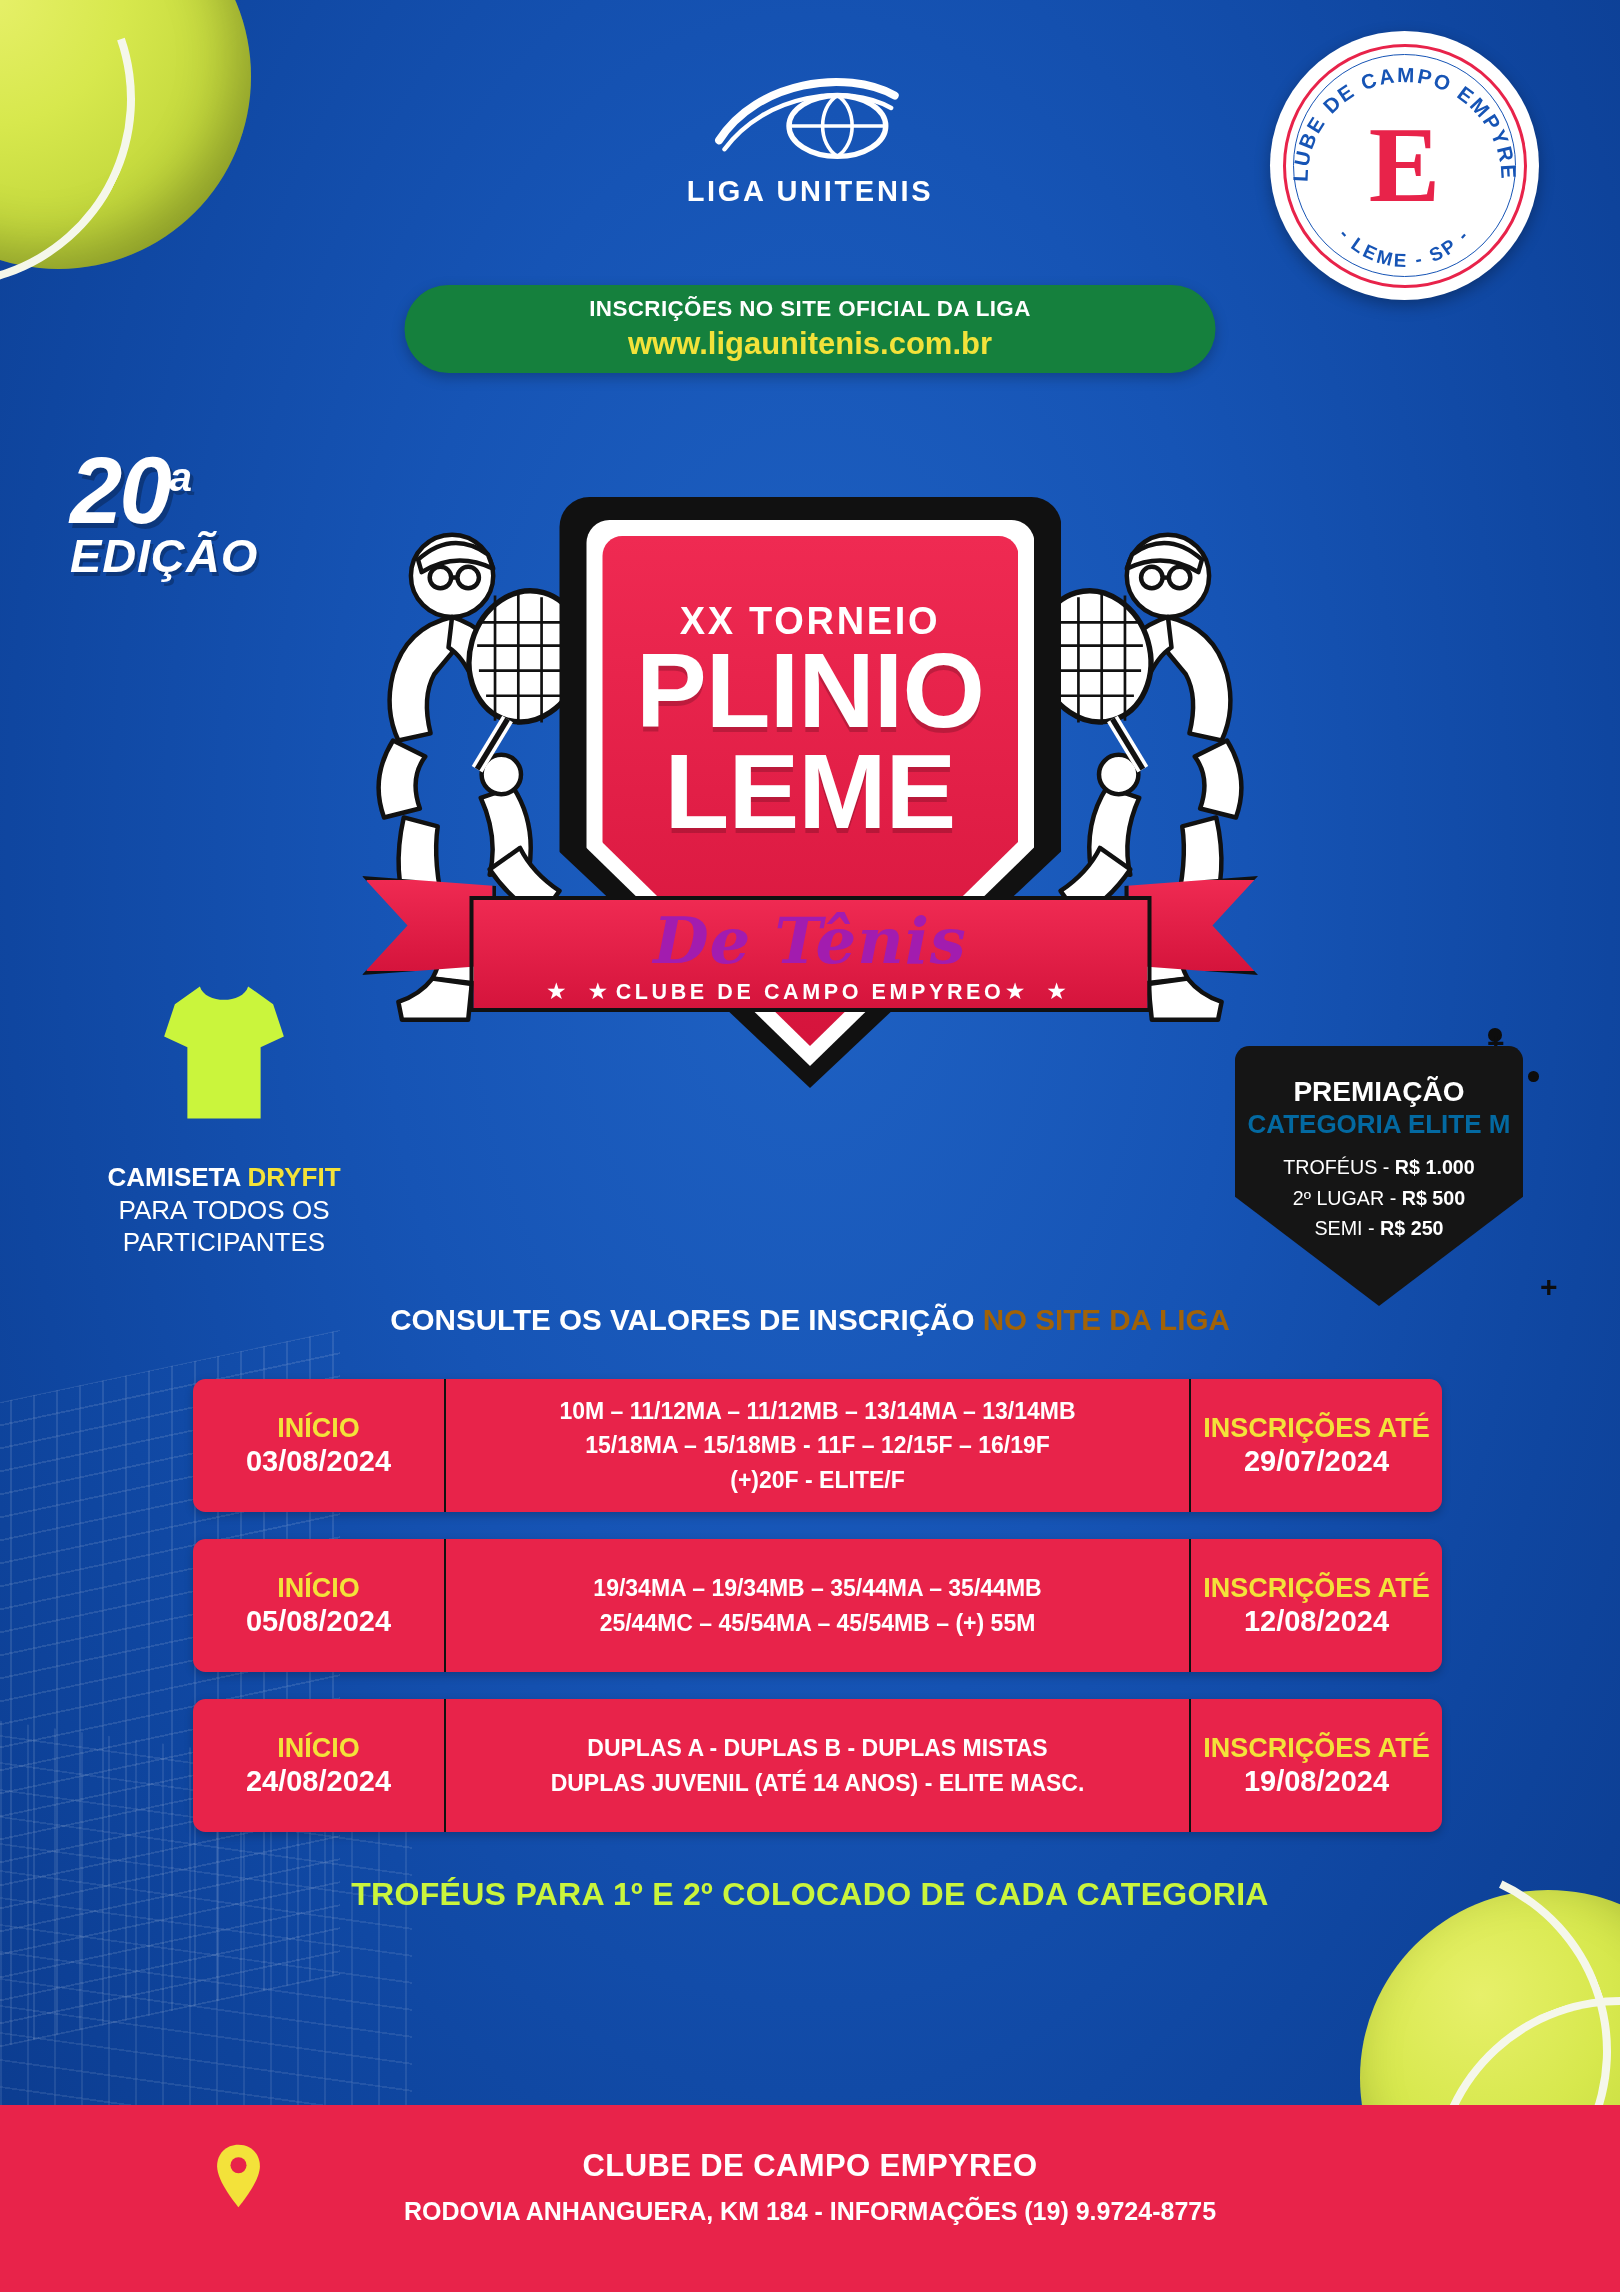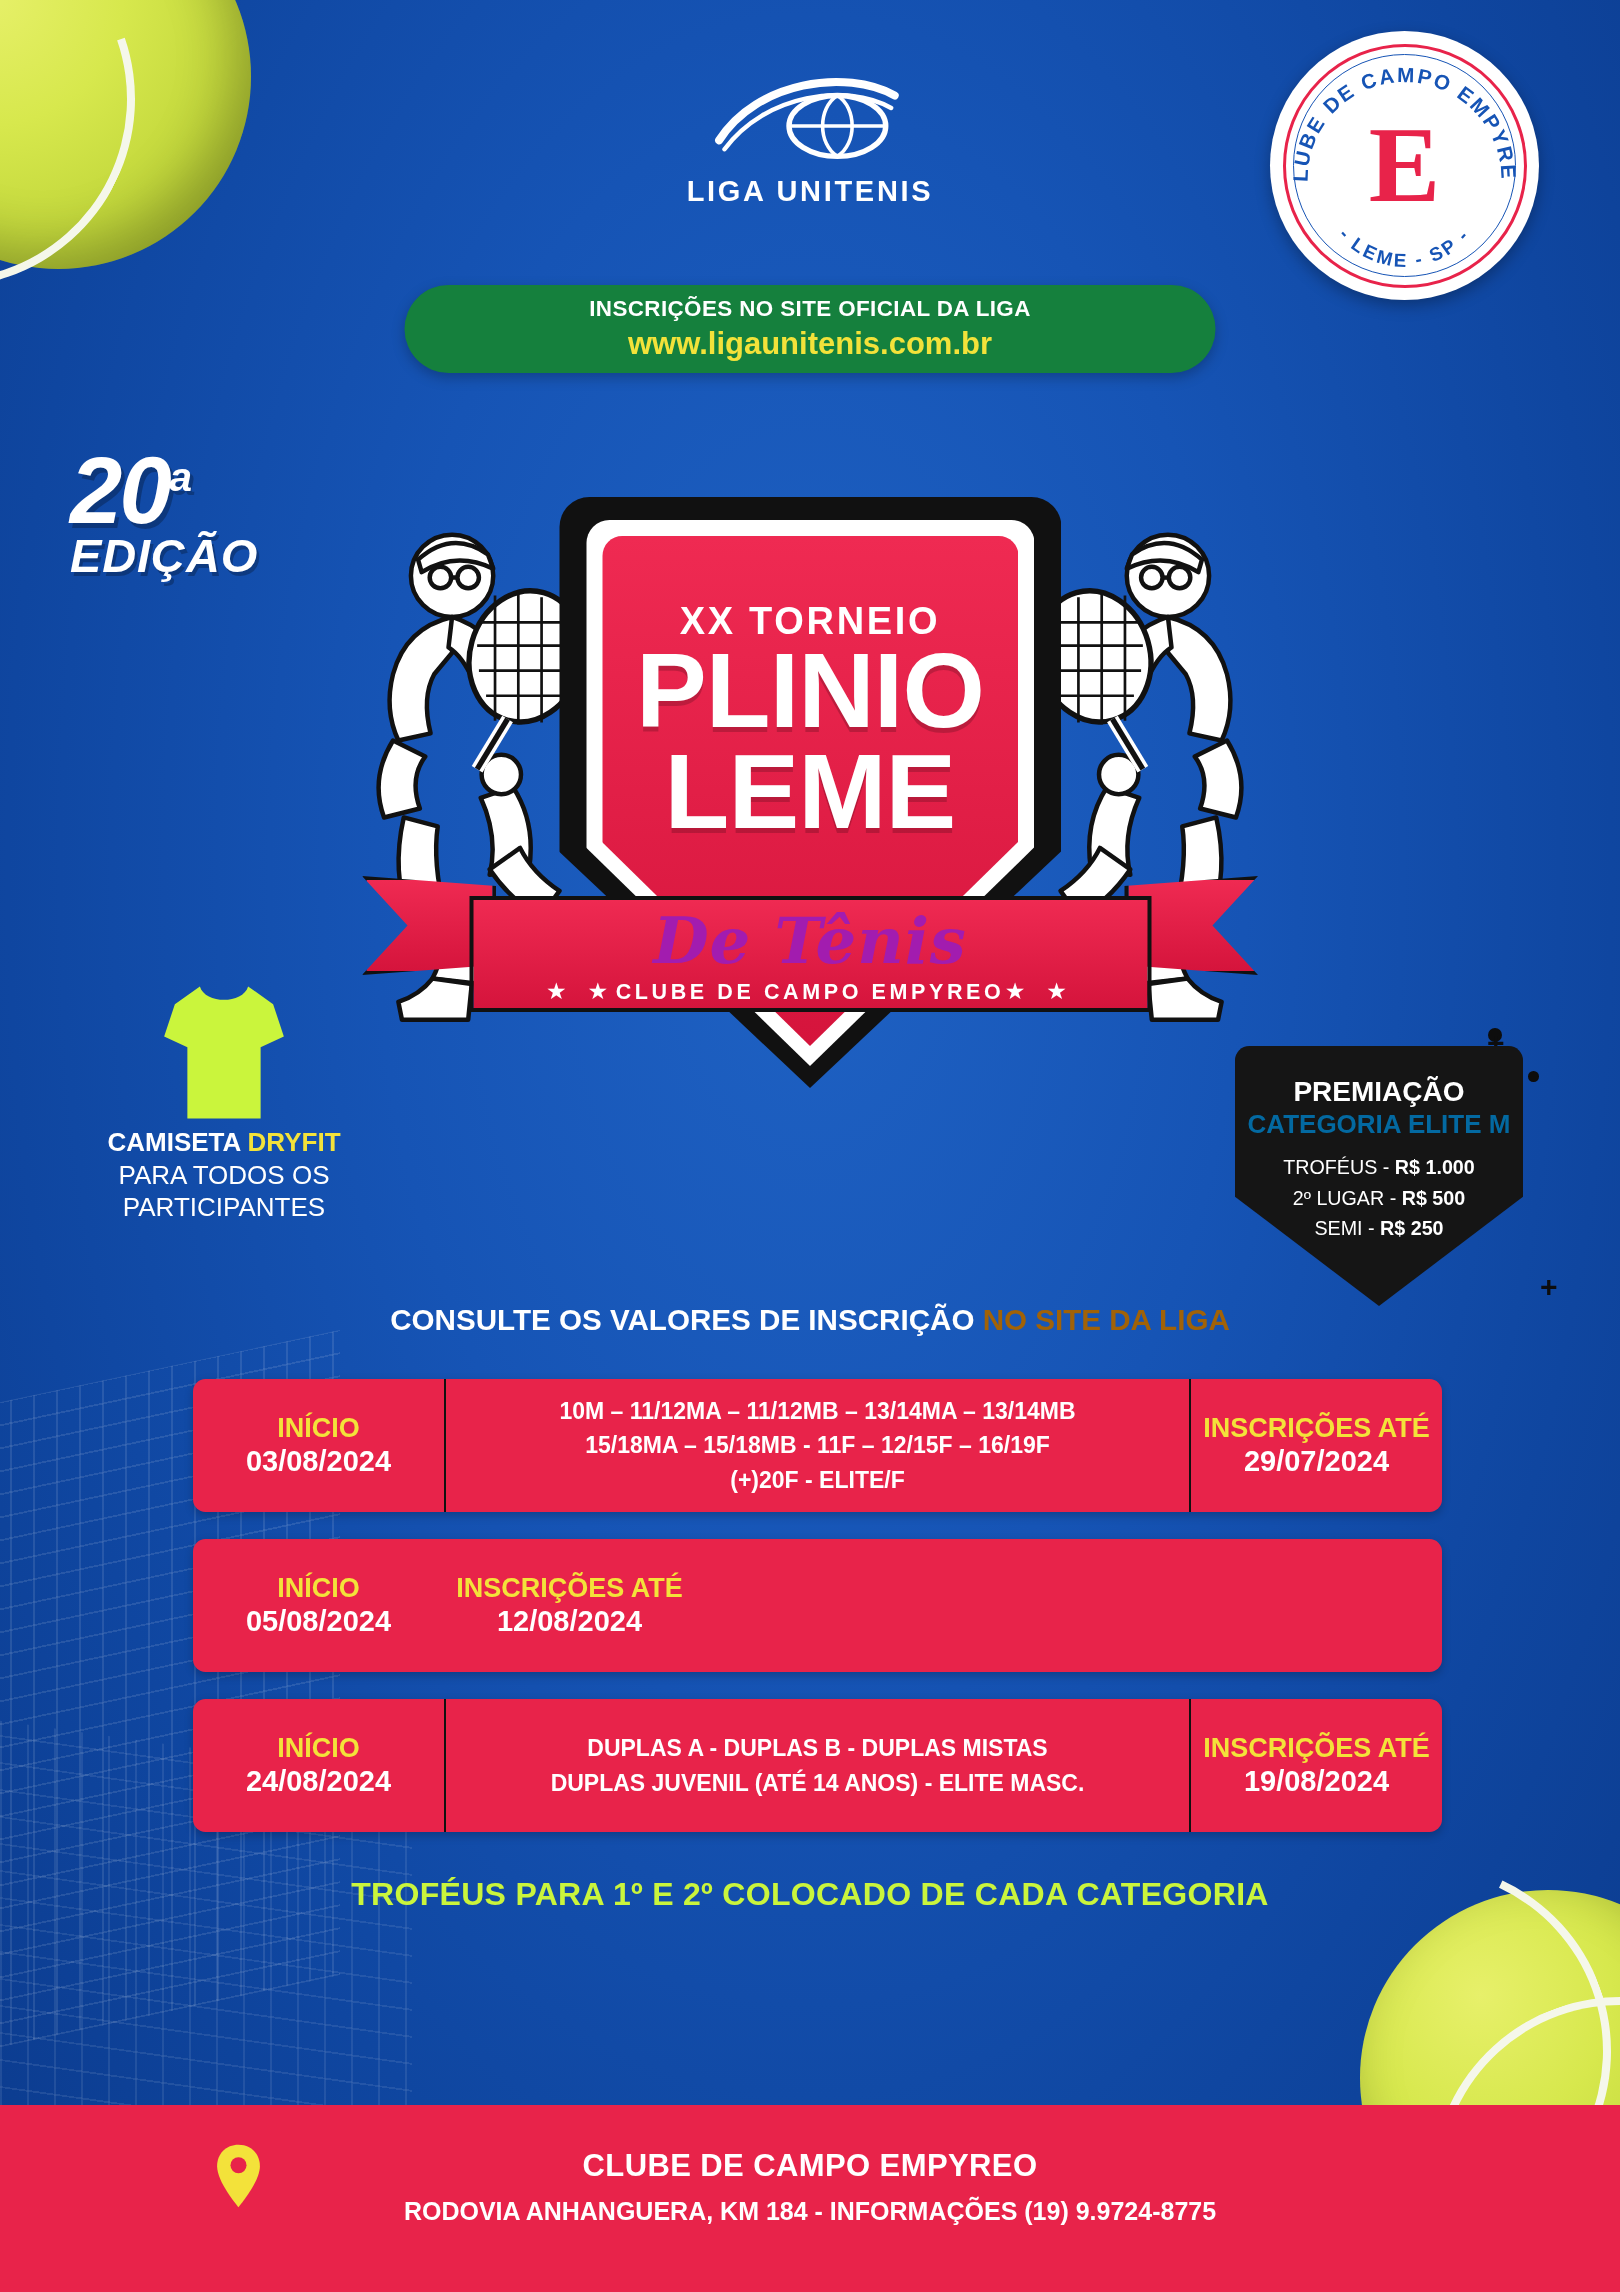--- a/index.html
+++ b/index.html
@@ -175,21 +175,21 @@
 
   .player { position: absolute; top: 18px; width: 296px; height: 537px; }
   .player svg { width: 100%; height: 100%; }
   .player-left { left: -27px; }
   .player-right { right: -27px; }
 
   
   .shirt-block { position: absolute; left: 76px; top: 981px; width: 296px; text-align: center; }
   .shirt-block .tee { margin: 0 auto; width: 134px; height: 143px; }
   .shirt-block .cap {
-    color: #fff; font-size: 26px; font-weight: 700; margin-top: 2px; line-height: 1.25;
+    color: #fff; font-size: 26px; font-weight: 700; margin-top: 37px; line-height: 1.25;
   }
   .shirt-block .cap .hl { color: #f3e23a; }
   .shirt-block .cap .rest { font-weight: 400; }
 
   
   .prize {
     position: absolute; right: 97px; top: 1046px; width: 288px; height: 260px;
   }
   .prize .bg {
     position: absolute; inset: 0;
@@ -443,20 +443,24 @@
       <div class="lbl">INSCRIÇÕES ATÉ</div>
       <div class="dt">29/07/2024</div>
     </div>
   </div>
 
   <div class="srow">
     <div class="cell side">
       <div class="lbl">INÍCIO</div>
       <div class="dt">05/08/2024</div>
     </div>
+    <div class="cell mid">
+      <div class="cat">19/34MA – 19/34MB – 35/44MA – 35/44MB</div>
+      <div class="cat">25/44MC – 45/54MA – 45/54MB – (+) 55M</div>
+    </div>
     <div class="cell side">
       <div class="lbl">INSCRIÇÕES ATÉ</div>
       <div class="dt">12/08/2024</div>
     </div>
   </div>
 
   <div class="srow">
     <div class="cell side">
       <div class="lbl">INÍCIO</div>
       <div class="dt">24/08/2024</div>

